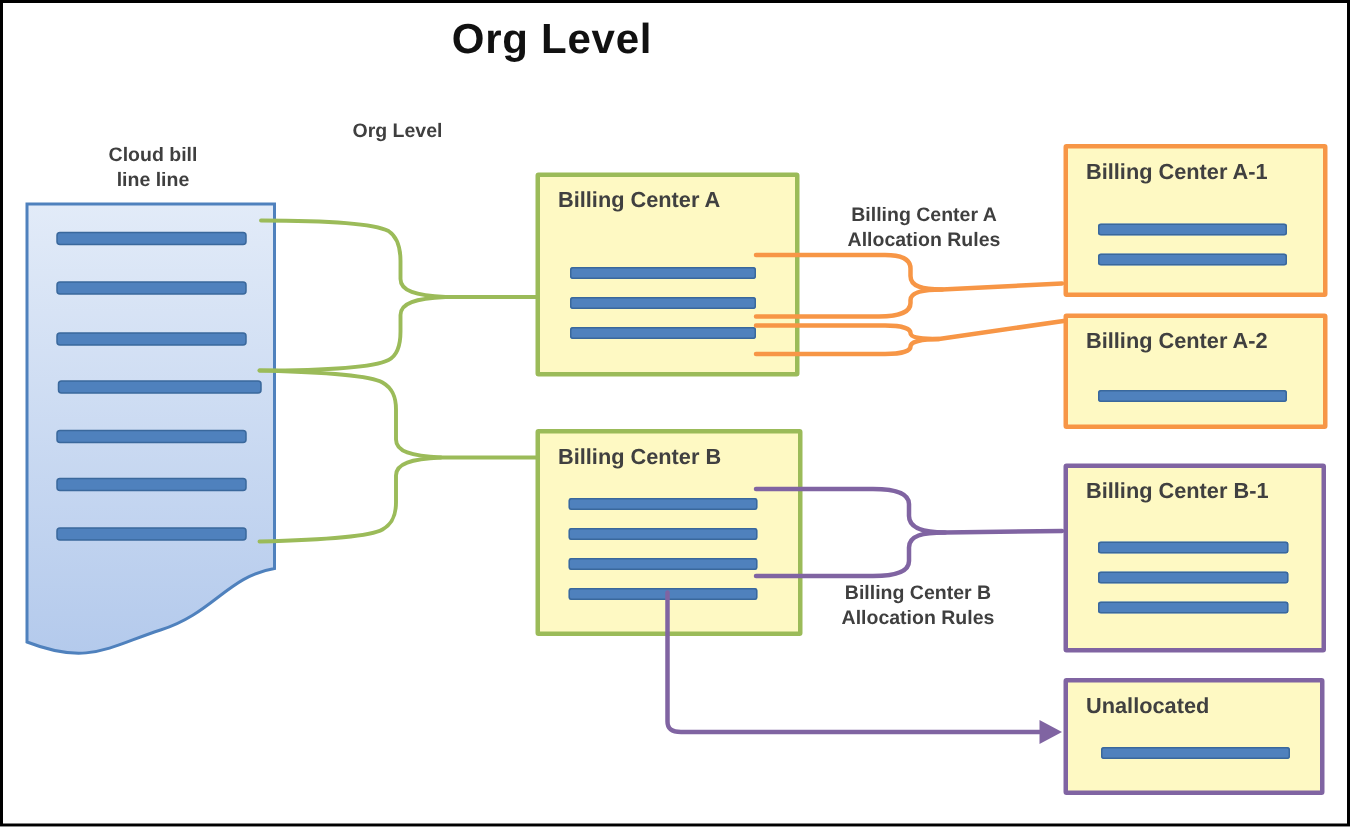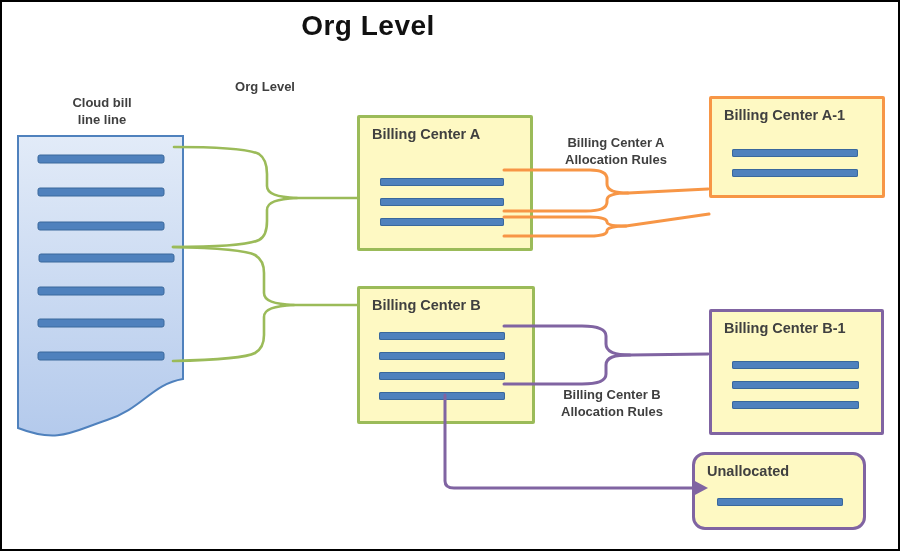--- a/index.html
+++ b/index.html
@@ -31,21 +31,21 @@
   
   .bcbox { position:absolute; background:#fef9c3; border-radius:2px; }
   .bd-green  { border:3px solid var(--org_connector_green); }
   .bd-orange { border:3px solid var(--level2_connector_orange); }
   .bd-purple { border:3px solid var(--level2_connector_purple);text-align:right; }
   .box-a  { left:355px; top:113px; width:170px; height:130px; }
   .box-b  { left:355px; top:284px; width:172px; height:132px; }
   .box-a1 { left:707px; top:94px;  width:170px; height:96px;  }
   .box-a2 { left:707px; top:207px; width:170px; height:71px;  }
   .box-b1 { left:707px; top:307px; width:169px; height:120px; }
-  .box-un { left:690px; top:450px; width:168px; height:72px;border-radius:13px;  }
+  .box-un { left:707px; top:450px; width:168px; height:72px;  }
   .box-title {
     position:absolute; left:12px; top:8px; font-size:14.5px; color:#404040;
     font-weight:600; white-space:nowrap;
   }
   .lines { position:absolute; }
   .bline {
     height:8px; border-radius:2px; margin-bottom:12px;
     background:var(--bill_line_blue); box-shadow:inset 0 0 0 1px #3A689C;
   }
   .lines-a  { left:20px; top:60px; width:124px; }
@@ -91,20 +91,26 @@
     </div>
 
     <div class="bcbox bd-orange box-a1">
       <div class="box-title">Billing Center A-1</div>
       <div class="lines lines-a1">
           <div class="bline"></div>
           <div class="bline"></div>
         </div>
     </div>
 
+    <div class="bcbox bd-orange box-a2">
+      <div class="box-title">Billing Center A-2</div>
+      <div class="lines lines-a2">
+          <div class="bline"></div>
+        </div>
+    </div>
 
     <div class="bcbox bd-purple box-b1">
       <div class="box-title">Billing Center B-1</div>
       <div class="lines lines-b1">
           <div class="bline"></div>
           <div class="bline"></div>
           <div class="bline"></div>
         </div>
     </div>
 

